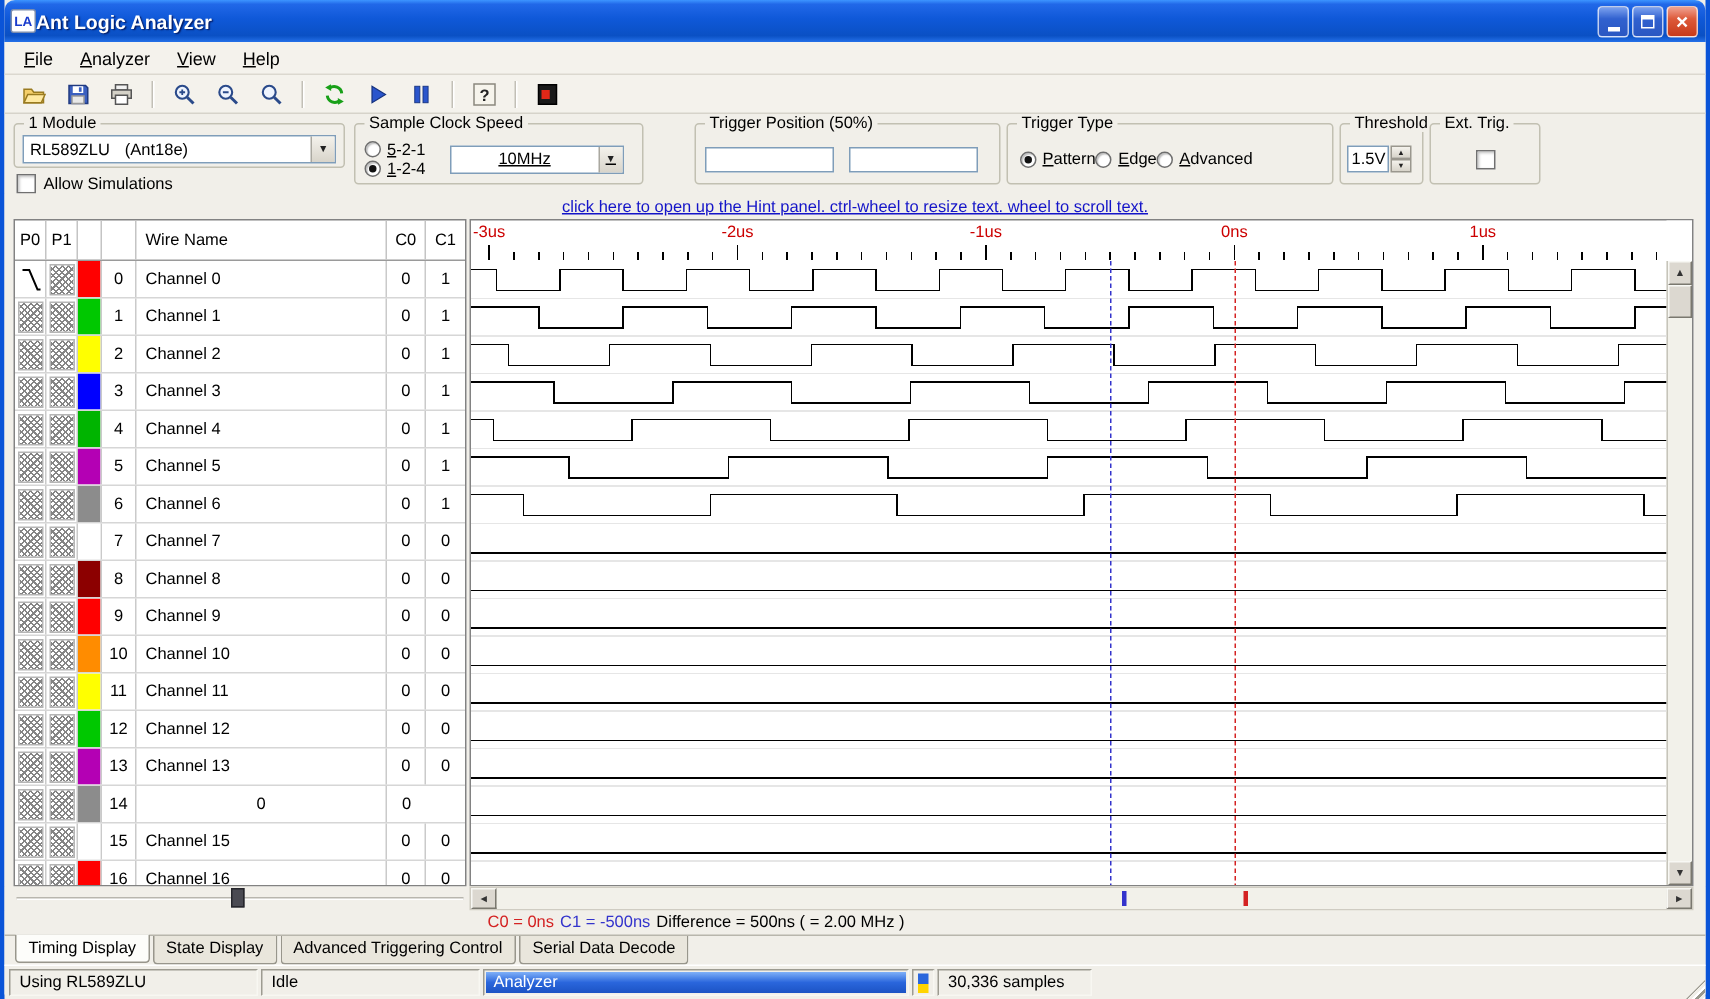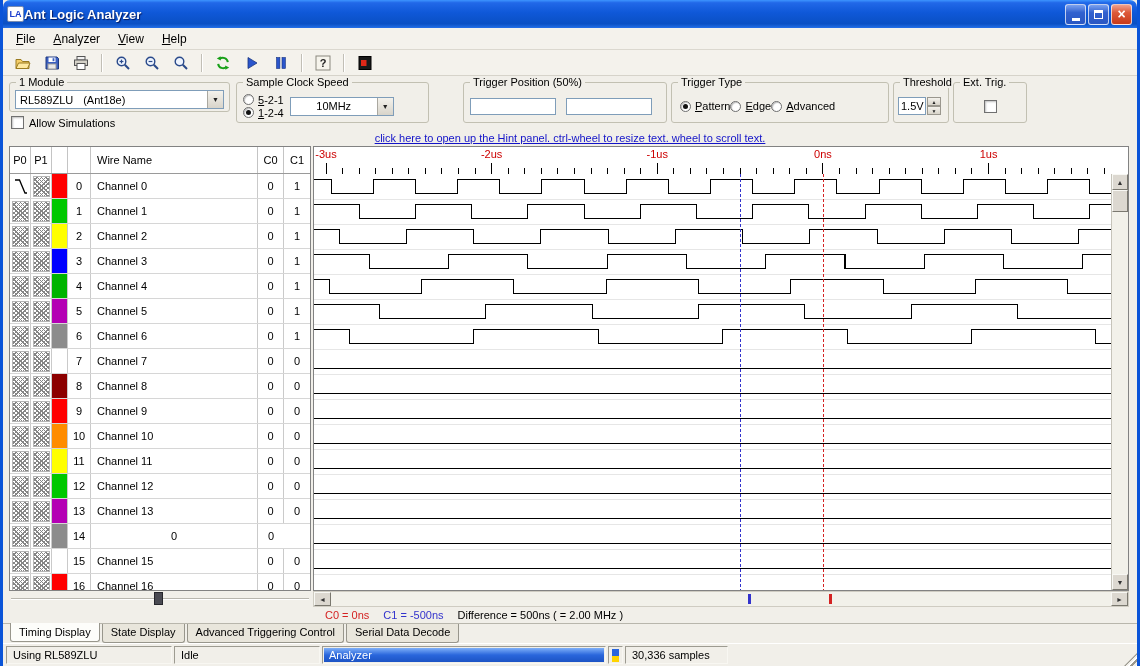--- a/index.html
+++ b/index.html
@@ -39,21 +39,21 @@
   .checkbox { width:13px; height:13px; background:#fff; border:1px solid #707070; box-shadow:inset 1px 1px 2px rgba(0,0,0,.25); flex:0 0 13px; }
   .xp-select { display:flex; border:1px solid #7f9db9; background:#fff; height:19px; align-items:stretch; }
   .sel-text { flex:1; display:flex; align-items:center; padding:0 4px; gap:10px; overflow:hidden; white-space:nowrap; }
   .sel-btn { width:16px; display:flex; align-items:center; justify-content:center; font-size:7px; color:#222;
     background:linear-gradient(180deg,#f4f2ec,#d8d4ca); border-left:1px solid #aaa8a0; }
   .grp-clock { width:193px; margin-right:0; display:flex; align-items:center; }
   .radio-col { display:flex; flex-direction:column; gap:1px; }
   .radio-item { display:flex; align-items:center; white-space:nowrap; }
   .radio { width:11px; height:11px; border-radius:50%; border:1px solid #6e6e6e; background:#fff; position:relative; margin-right:4px; flex:0 0 11px; box-shadow:inset 1px 1px 1px rgba(0,0,0,.25); }
   .radio.sel::after { content:''; position:absolute; left:2px; top:2px; width:5px; height:5px; border-radius:50%; background:#111; }
-  .clock-select { width:104px; margin-left:6px; }
+  .clock-select { width:116px; margin-left:16px;text-decoration:underline; }
   .grp-trigpos { width:204px; margin-left:34px; display:flex; align-items:center; }
   .trig-input { width:86px; height:17px; border:1px solid #7f9db9; font-family:"Liberation Sans",sans-serif; font-size:11px; padding:1px 3px; margin-right:10px; }
   .grp-trigtype { width:218px; margin-left:4px; display:flex; align-items:center; }
   #trigtype-radios { display:flex; flex:1; padding:0 2px; }
   .grp-threshold { width:56px; margin-left:4px; display:flex; align-items:center; padding-left:4px; }
   .thr-field { width:28px; height:18px; border:1px solid #7f9db9; background:#fff; display:flex; align-items:center; padding-left:2px; }
   .spin-btns { width:14px; display:flex; flex-direction:column; margin-left:1px; }
   .spin-btn { height:9px; display:flex; align-items:center; justify-content:center; font-size:5px; color:#222;
     background:linear-gradient(180deg,#f4f2ec,#d8d4ca); border:1px solid #9a978e; }
   .grp-exttrig { width:74px; margin-left:4px; display:flex; justify-content:center; align-items:center; }
@@ -101,21 +101,21 @@
   .bottombar { flex:0 0 16px; display:flex; background:#f1efe9; padding:0 8px 0 6px; }
   .table-hscroll { width:302px; position:relative; }
   .track-line { position:absolute; left:2px; right:2px; top:7px; height:2px; background:#b8b6ae; border-bottom:1px solid #fff; }
   .hthumb { position:absolute; left:145px; top:1px; width:9px; height:13px; background:#4a4a52; border:1px solid #26262c; }
   .wave-hscroll { flex:1; margin-left:2px; display:flex; background:#f2f1ea; border:1px solid #cfccc2; }
   .h-btn { width:17px; display:flex; align-items:center; justify-content:center; font-size:7px; color:#333;
     background:#dcd8d0; border:1px solid; border-color:#f8f8f4 #7a786f #7a786f #f8f8f4; }
   .h-track { flex:1; position:relative; }
   .hmark { position:absolute; top:2px; width:3px; height:10px; }
 
-  .cursorbar { flex:0 0 16px; display:flex; align-items:center; background:#f1efe9; padding-left:322px; gap:14px; white-space:nowrap; }
+  .cursorbar { flex:0 0 16px; display:flex; align-items:center; background:#f1efe9; padding-left:322px; gap:4px; white-space:nowrap; }
 
   .tabsbar { flex:0 0 20px; display:flex; background:#f1efe9; border-top:1px solid #b8b6ac; padding-left:7px; }
   .tab { padding:2px 8px 3px; border:1px solid #98968c; border-top:none; background:#e9e6dc; border-radius:0 0 3px 3px; margin-right:2px; position:relative; }
   .tab.active { background:#fdfdfa; top:-1px; padding-top:3px; z-index:2; }
 
   .statusbar { flex:0 0 23px; display:flex; align-items:stretch; background:#f1efe9; border-top:1px solid #fff; padding:2px 2px 2px 3px; gap:2px; }
   .spanel { border:1px solid; border-color:#9d9b91 #f8f7f2 #f8f7f2 #9d9b91; display:flex; align-items:center; padding:0 6px; }
   .sp1 { width:166px; } .sp2 { width:146px; }
   .sp3 { width:284px; padding:0; position:relative; overflow:hidden; }
   .progress-fill { position:absolute; inset:1px; background:linear-gradient(180deg,#7fb0f8 0%,#2a66dc 50%,#1c53c4 100%); }

